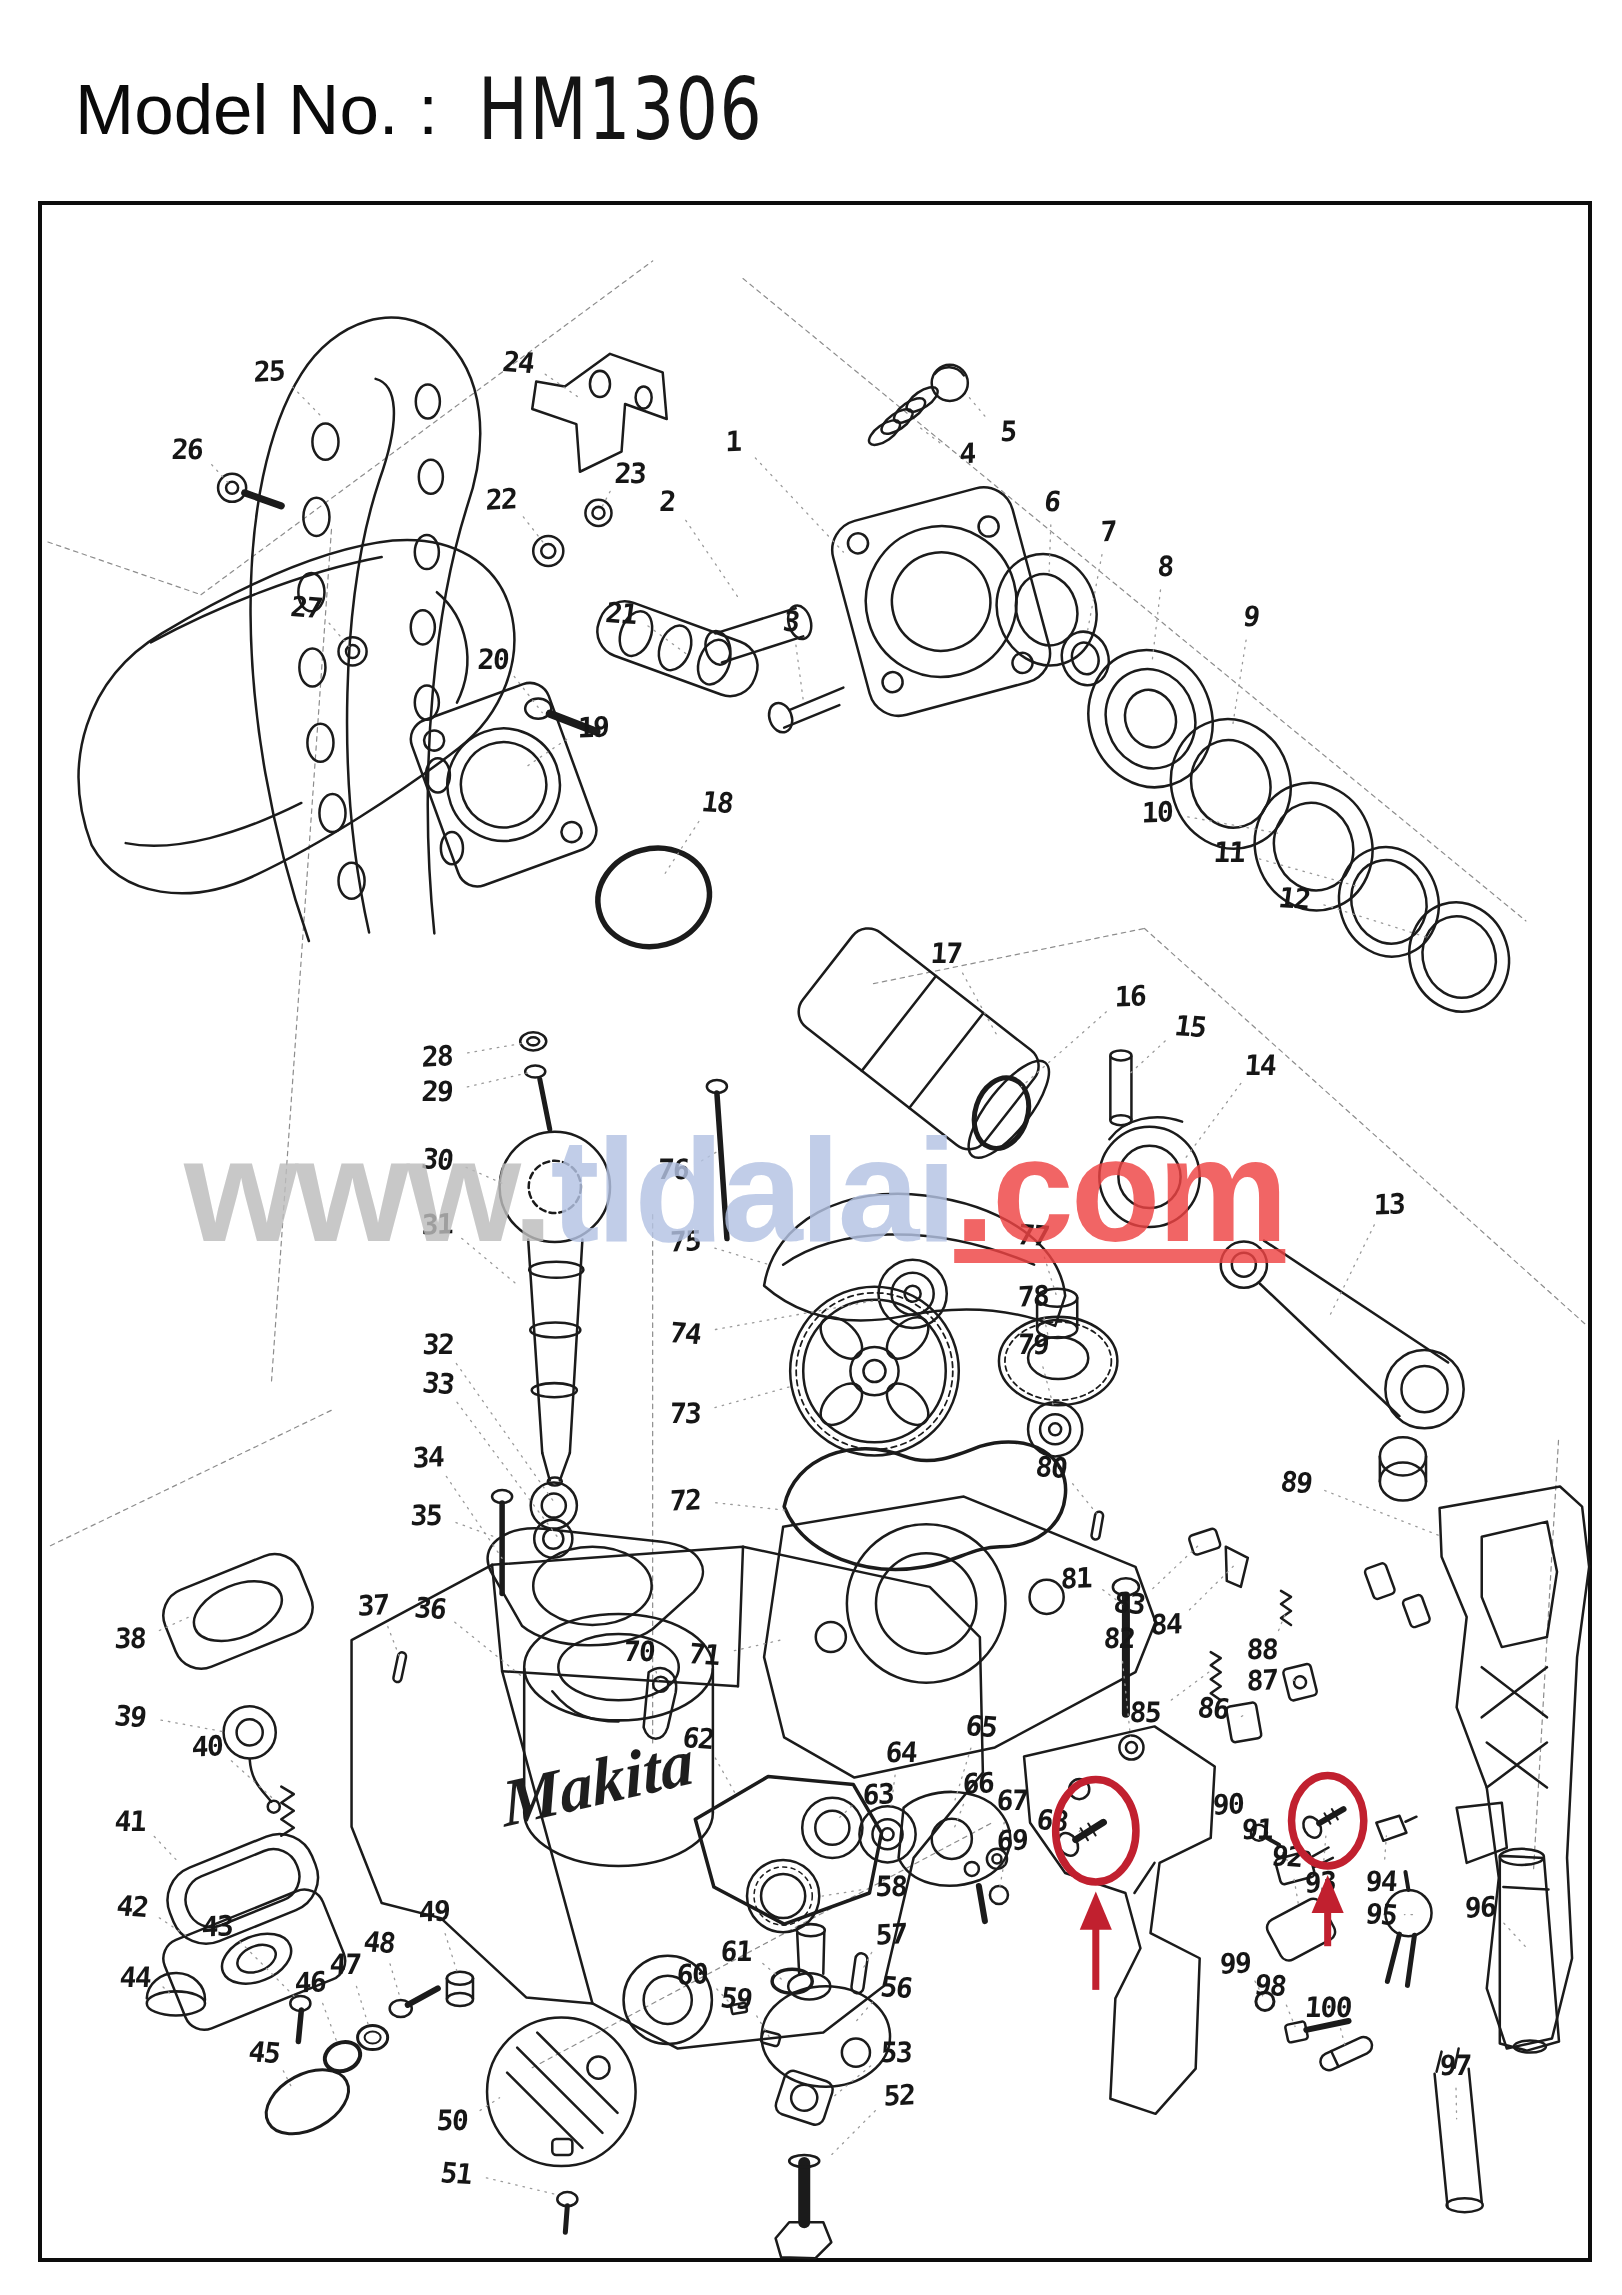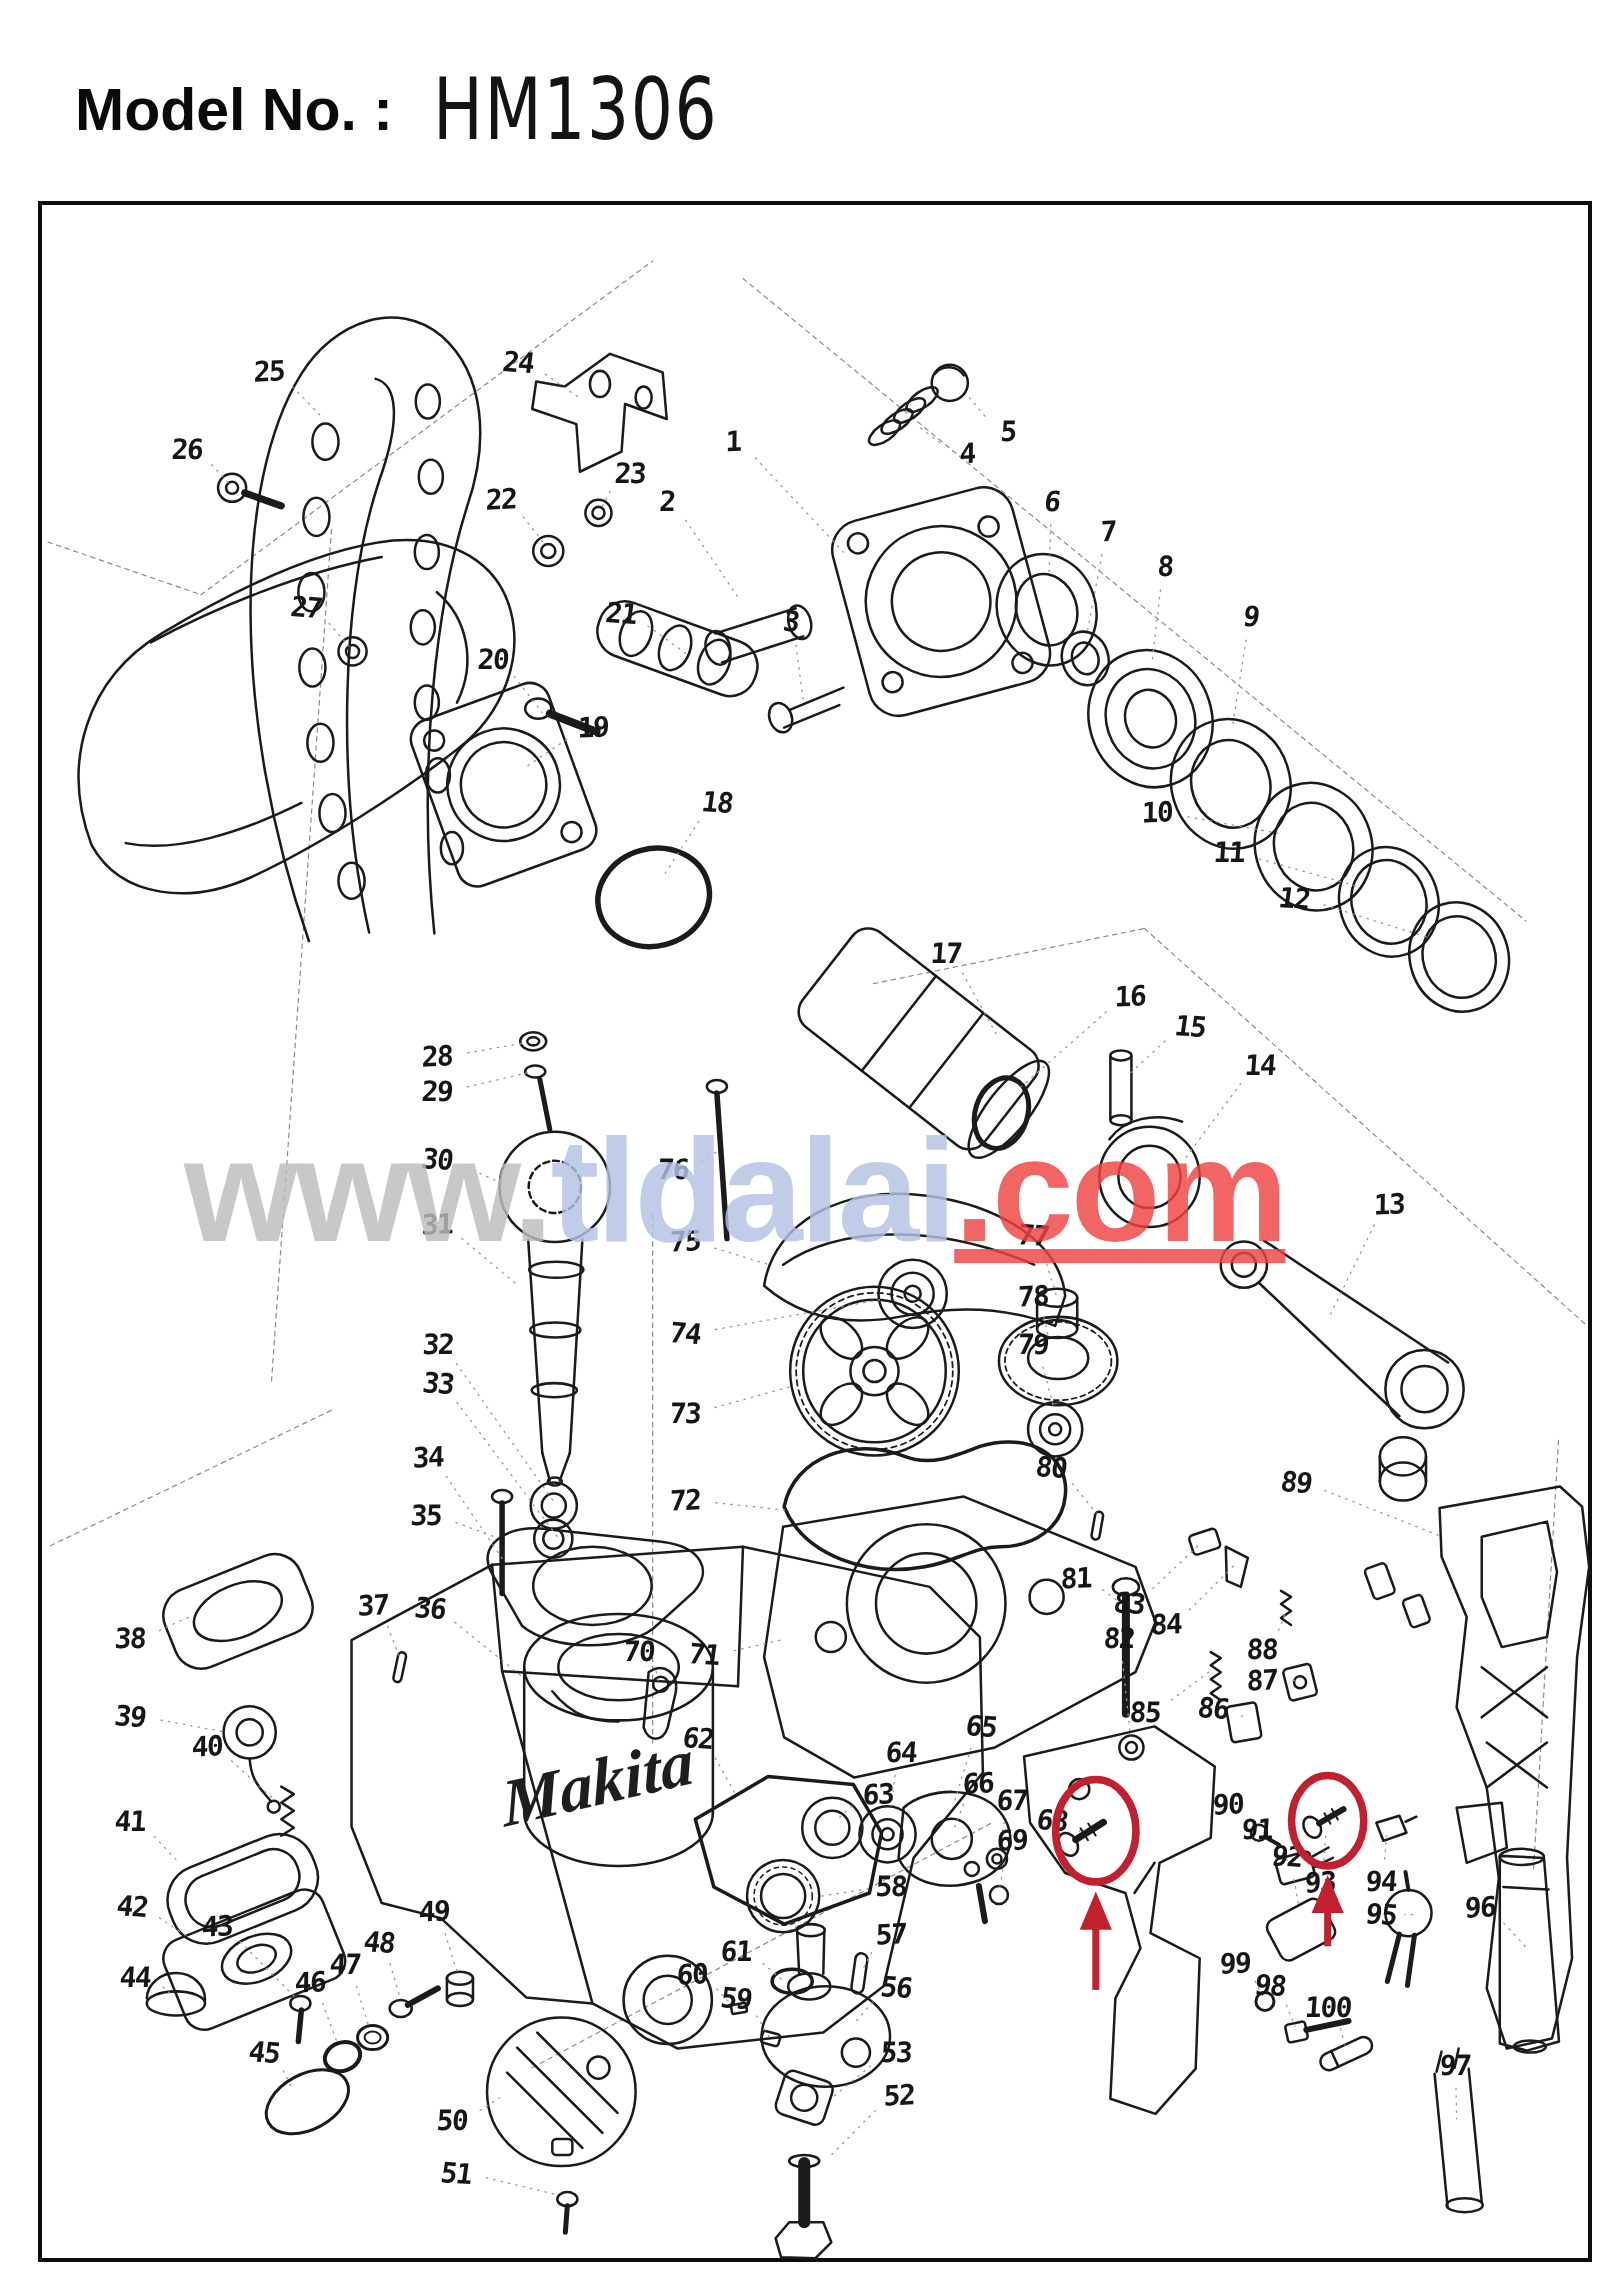--- a/index.html
+++ b/index.html
@@ -9,21 +9,21 @@
     background:#ffffff;
     font-family:"Liberation Sans",sans-serif;
     overflow:hidden;
   }
   .header{
     position:absolute;left:75px;top:60px;
     display:flex;align-items:center;gap:40px;
     white-space:nowrap;
   }
   .header .mlabel{
-    font-size:59px;font-weight:700;color:#0a0a0a;letter-spacing:0px;
+    font-size:71px;font-weight:400;color:#0a0a0a;letter-spacing:0px;
     font-family:"Liberation Sans",sans-serif;
   }
   .header .mvalue{
     display:inline-block;
     font-size:85px;font-weight:400;color:#141414;
     font-family:"DejaVu Sans",sans-serif;
     transform:scaleX(0.78);transform-origin:left center;
     letter-spacing:2px;
   }
   .frame{

